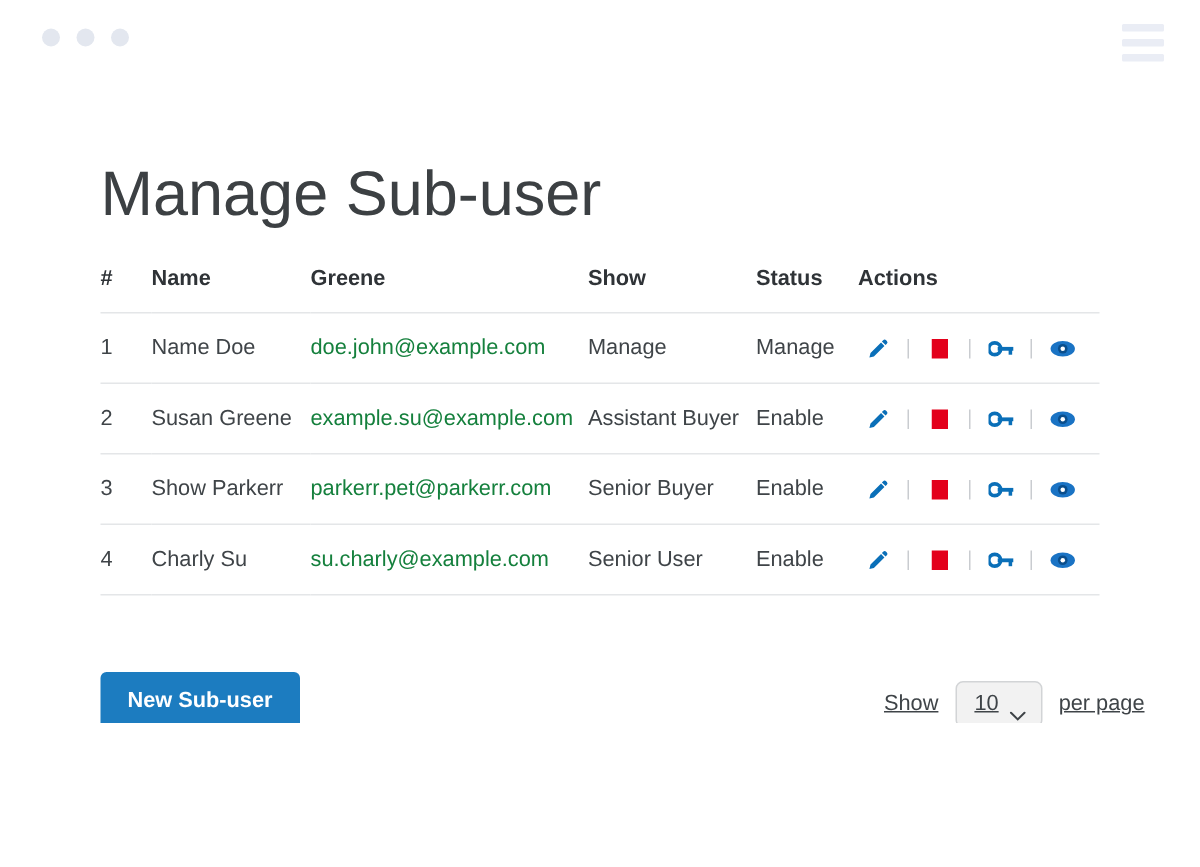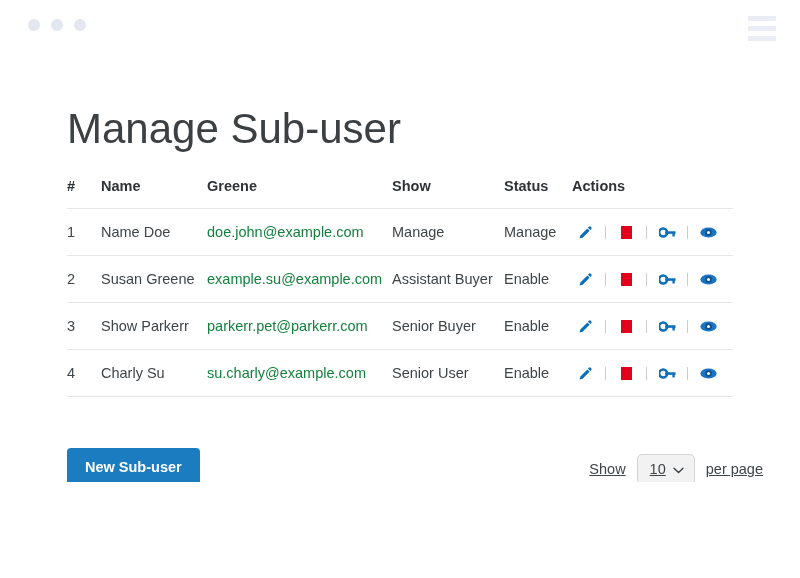--- a/index.html
+++ b/index.html
@@ -172,21 +172,21 @@
     display: flex;
     align-items: center;
     gap: 11px;
     font-size: 14.5px;
     color: #3f4448;
     text-decoration: underline;
   }
   .select-box {
     position: relative;
     display: inline-flex;
-    align-items: flex-start;
+    align-items: flex-end;
     gap: 7px;
     background: #f2f2f2;
     border: 1px solid #d2d4d6;
     border-radius: 5px;
     padding: 7px 10px 7px 12px;
     font-size: 14.5px;
     color: #3f4448;
     cursor: pointer;
     line-height: 1;
   }

